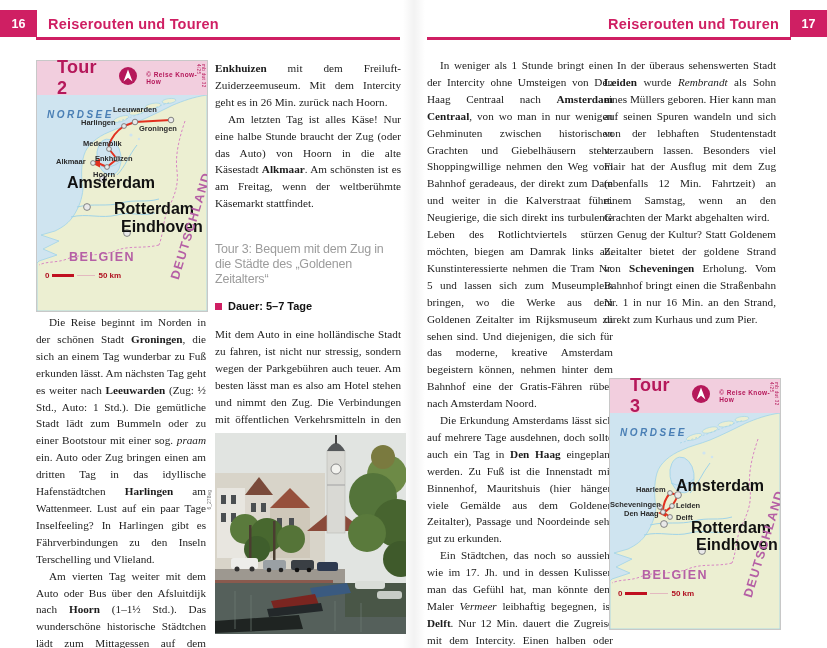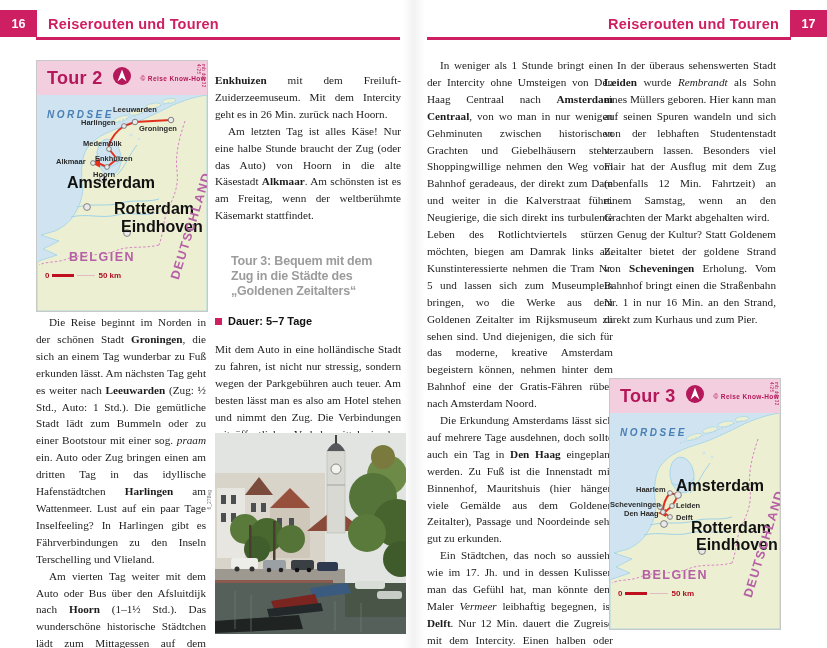--- a/index.html
+++ b/index.html
@@ -14,28 +14,28 @@
   .pnum{position:absolute;top:10px;width:37px;height:27px;background:#cf1f63;color:#fff;
         display:flex;align-items:center;justify-content:center;font-weight:bold;font-size:12.5px;}
   .ptitle{position:absolute;top:16px;color:#cf1f63;font-weight:bold;font-size:14.5px;letter-spacing:.2px;}
   .prule{position:absolute;top:37px;height:2.5px;background:#cf1f63;}
 
   
   .col{position:absolute;color:#1c1c1c;}
   .col p{margin:0;text-align:justify;text-indent:13px;
          font:11.2px/1.51 "Liberation Serif",serif;hyphens:auto;}
   .col p.flush{text-indent:0;}
-  .gray-head{color:#9c9c9c;font-weight:bold;font-size:12.5px;line-height:1.2;letter-spacing:-.2px;margin:16px;}
+  .gray-head{color:#9c9c9c;font-weight:normal;font-size:12.5px;line-height:1.2;letter-spacing:-.2px;margin:0;}
   .dauer{display:flex;align-items:center;gap:6px;font-weight:bold;font-size:11px;color:#111;}
   .dauer .sq{width:7px;height:7px;background:#cf1f63;flex:0 0 auto;}
 
   
   .map{position:absolute;width:170px;border:1px solid #c8c8c8;box-sizing:content-box;}
   .map-head{position:relative;height:34px;background:#f2cede;display:flex;align-items:center;}
-  .map-title{color:#b5185a;font-weight:bold;font-size:18px;margin-left:10px;letter-spacing:.3px;}
+  .map-title{color:#b5185a;font-weight:bold;font-size:18px;margin-left:20px;letter-spacing:.3px;}
   .compass{margin-left:10px;flex:0 0 auto;}
   .map-credit{color:#b5185a;font-weight:bold;font-size:6.5px;letter-spacing:.4px;margin-left:8px;}
   .map-edge{position:absolute;right:1px;top:3px;color:#b5185a;font-size:4.5px;
             writing-mode:vertical-rl;letter-spacing:.4px;}
   .map-body{position:relative;height:216px;background:#cfe4f0;overflow:hidden;}
   .map-body svg{position:absolute;left:0;top:0;}
   .city{position:absolute;font-size:7.5px;font-weight:bold;color:#2b2b2b;white-space:nowrap;}
   .city.big{font-size:16px;color:#111;margin-left:20px;}
   .sea-label{position:absolute;font-style:italic;font-weight:bold;color:#4a7fb5;
              font-size:10px;letter-spacing:2.5px;}
@@ -130,21 +130,21 @@
         <span>50 km</span>
       </div>
     </div>
   </div>
 
   <div class="col" style="left:36px;top:314px;width:170px;">
     <p class="indent">Die Reise beginnt im Norden in der schönen Stadt <b>Groningen</b>, die sich an einem Tag wunderbar zu Fuß erkunden lässt. Am nächsten Tag geht es weiter nach <b>Leeuwarden</b> (Zug: ½ Std., Auto: 1 Std.). Die gemütliche Stadt lädt zum Bummeln oder zu einer Bootstour mit einer sog. <i>praam</i> ein. Auto oder Zug bringen einen am dritten Tag in das idyllische Hafenstädtchen <b>Harlingen</b> am Wattenmeer. Lust auf ein paar Tage Inselfeeling? In Harlingen gibt es Fährverbindungen zu den Inseln Terschelling und Vlieland.</p>
     <p>Am vierten Tag weiter mit dem Auto oder Bus über den Afsluitdijk nach <b>Hoorn</b> (1–1½ Std.). Das wunderschöne historische Städtchen lädt zum Mittagessen auf dem altehrwürdigen Marktplatz ein. Am fünften Tag fährt man mit dem Museums-Dampfzug nach  und von dort über das IJsselmeer ins idyllische Hafenstädtchen</p>
   </div>
 
-  <div class="col" style="left:215px;top:72px;width:186px;">
+  <div class="col" style="left:215px;top:60px;width:186px;">
     <p class="flush"><b>Enkhuizen</b> mit dem Freiluft-Zuiderzeemuseum. Mit dem Intercity geht es in 26 Min. zurück nach Hoorn.</p>
     <p>Am letzten Tag ist alles Käse! Nur eine halbe Stunde braucht der Zug (oder das Auto) von Hoorn in die alte Käsestadt <b>Alkmaar</b>. Am schönsten ist es am Freitag, wenn der weltberühmte Käsemarkt stattfindet.</p>
     <h3 class="gray-head" style="margin-top:30px;">Tour 3: Bequem mit dem Zug in die Städte des „Goldenen Zeitalters“</h3>
     <div class="dauer" style="margin-top:13px;">
       <span class="sq"></span>
       <span>Dauer: 5–7 Tage</span>
     </div>
     <p class="flush" style="margin-top:14px;">Mit dem Auto in eine holländische Stadt zu fahren, ist nicht nur stressig, sondern wegen der Parkgebühren auch teuer. Am besten lässt man es also am Hotel stehen und nimmt den Zug. Die Verbindungen mit öffentlichen Verkehrsmitteln in den Niederlanden sind erstklassig, was diese Reise sehr entspannt macht. Als <b>Ausgangsbasis</b> eignet sich <b>ein Hotel in Bahnhofsnähe in Den Haag</b> (die Hotels sind hier wesentlich günstiger als in Amsterdam).</p>
   </div>
 

